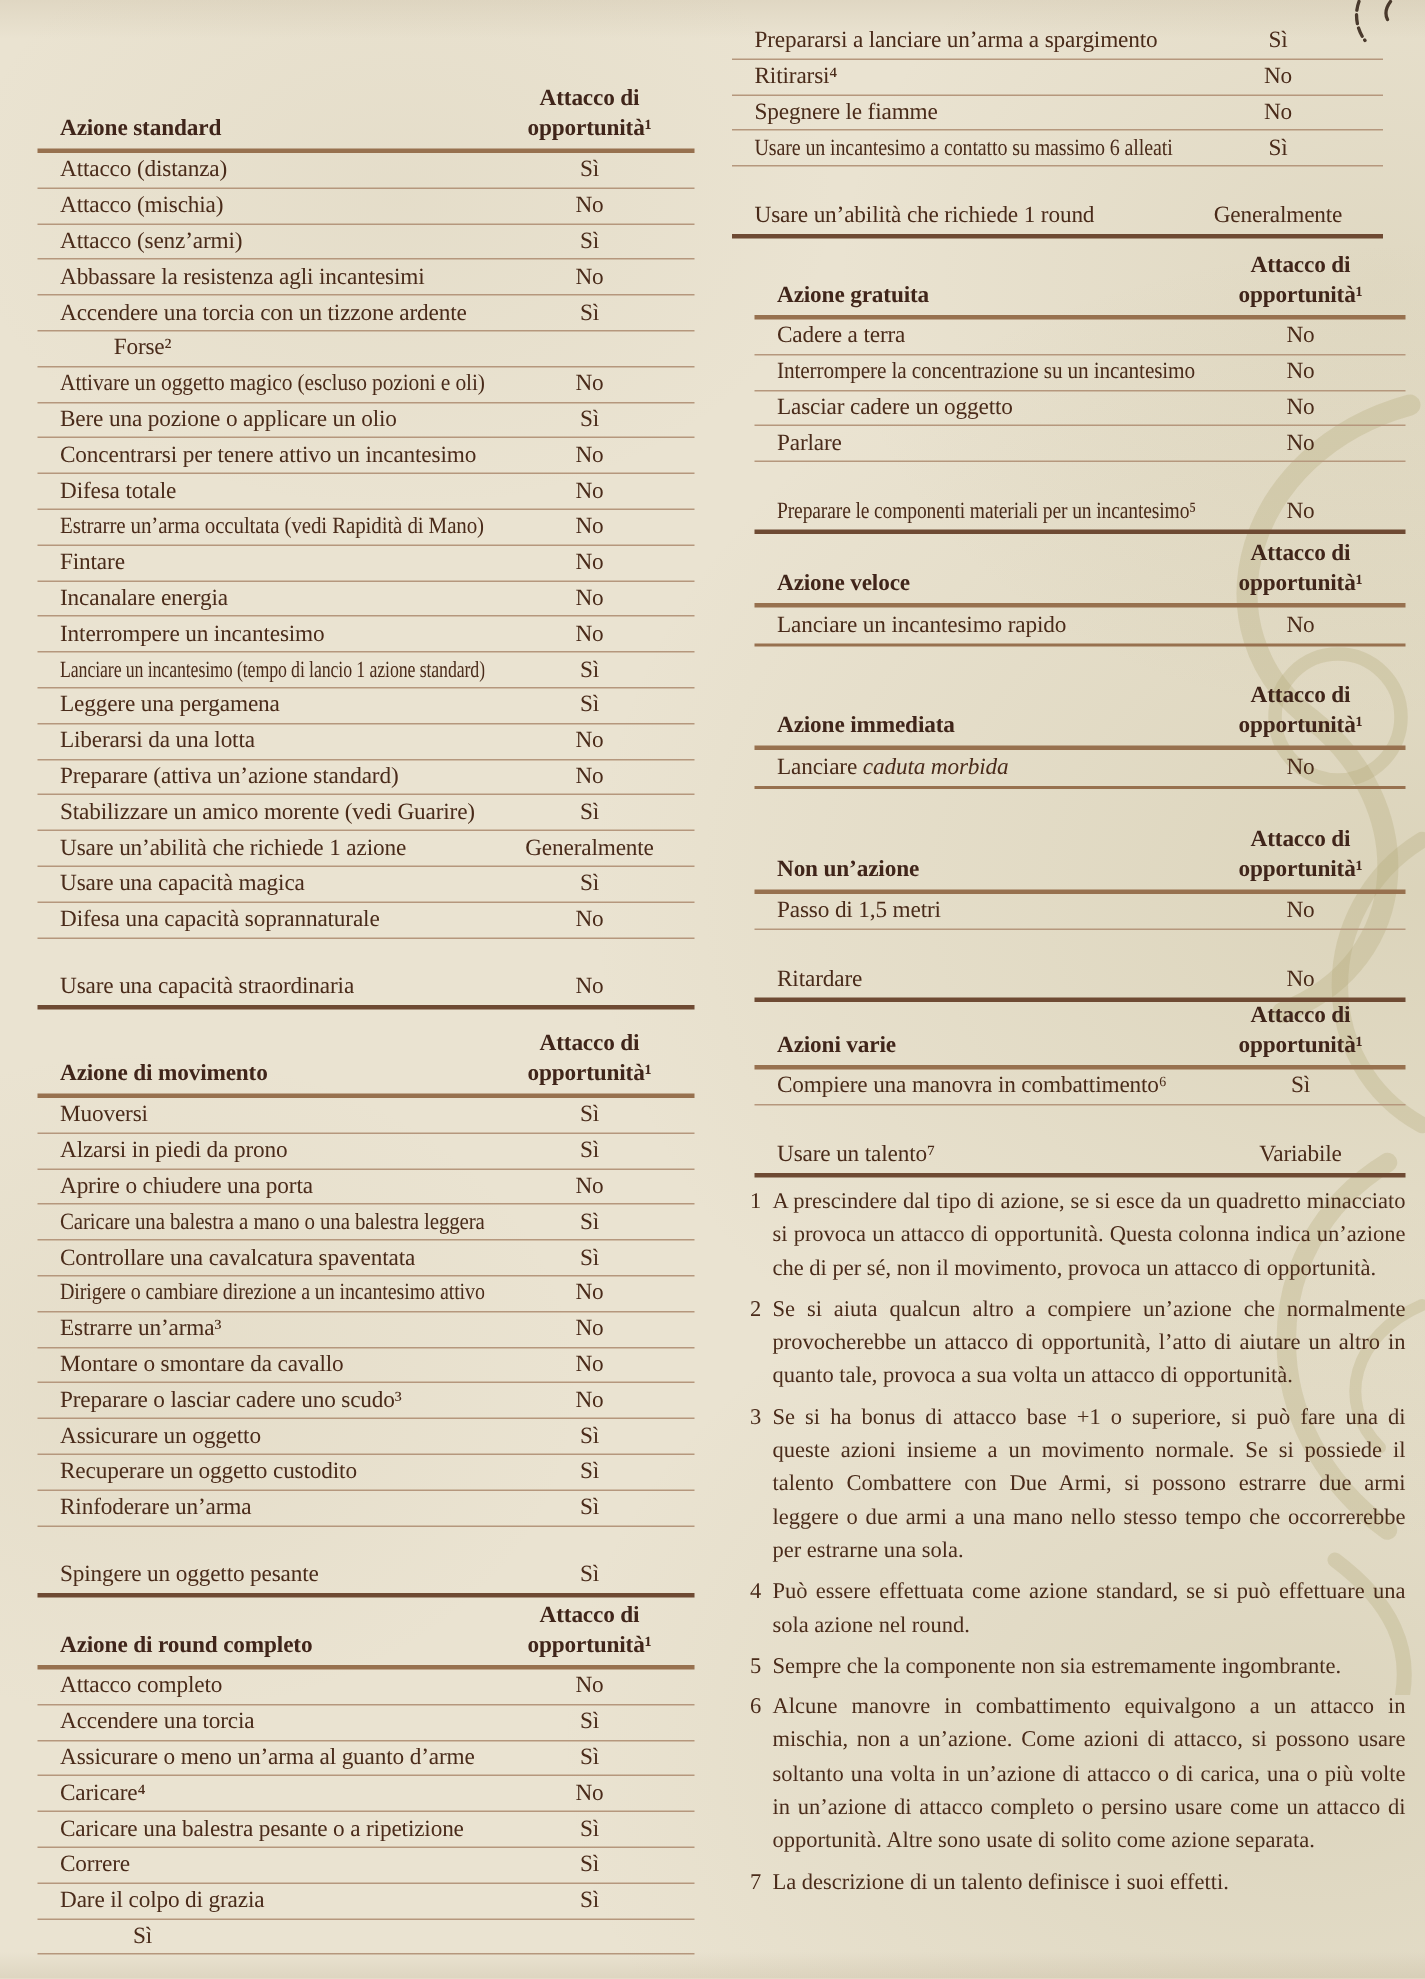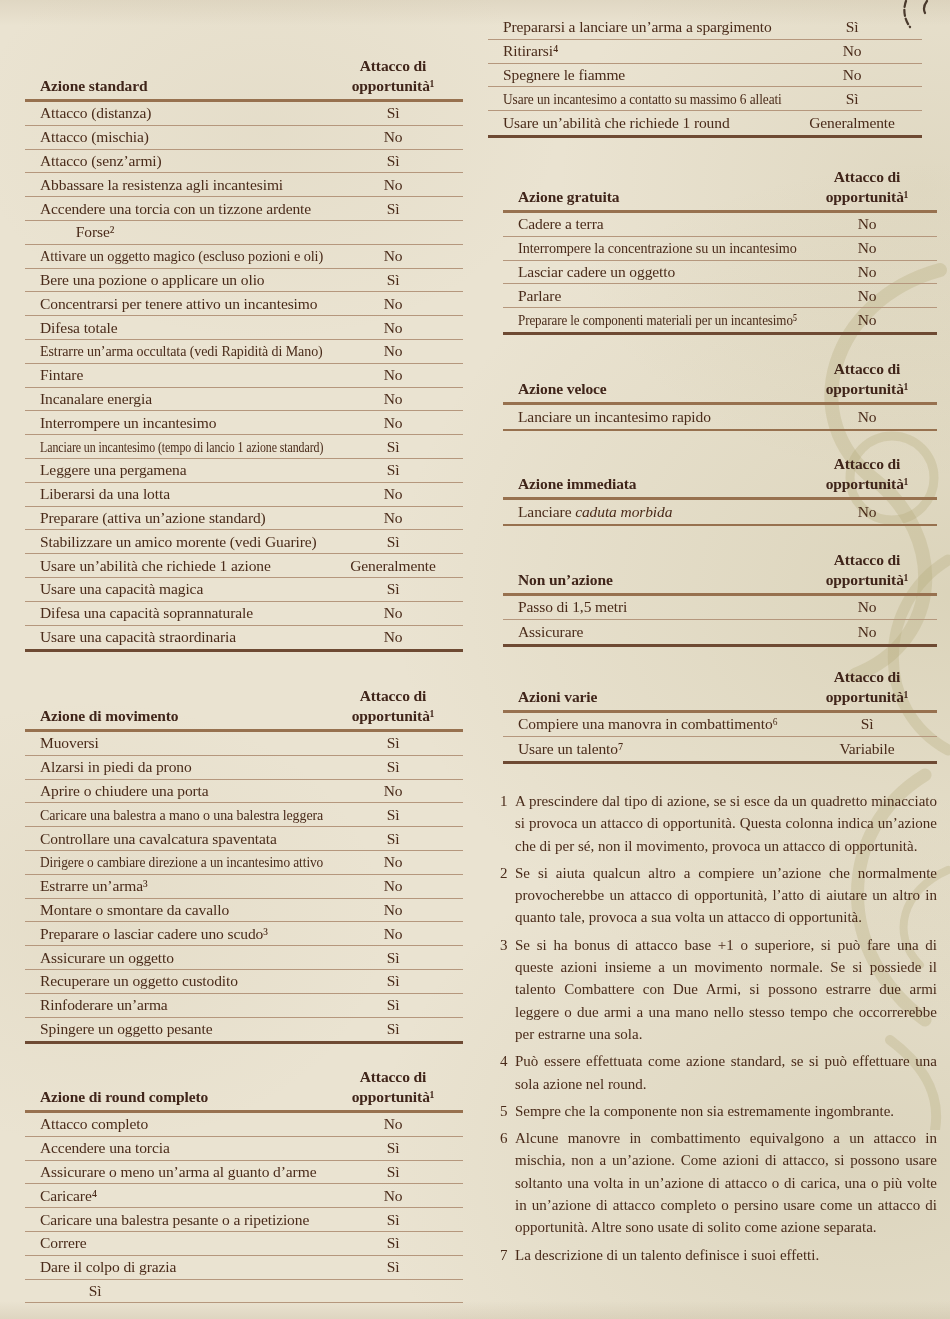--- a/index.html
+++ b/index.html
@@ -30,21 +30,21 @@
   .tbl{position:absolute;font-size:15.5px;letter-spacing:-0.1px;}
   .thead{border-bottom:3.5px solid var(--rule-thick);font-weight:bold;color:var(--heading-text);}
   .hrow1{display:flex;justify-content:flex-end;line-height:19px;}
   .hrow2{display:flex;align-items:baseline;line-height:21px;padding-bottom:3px;}
   .tname{flex:1 1 auto;padding-left:15px;white-space:nowrap;}
   .hcol{flex:0 0 140px;text-align:center;white-space:nowrap;}
   .trow{display:flex;align-items:center;height:23.8px;border-bottom:1px solid var(--rule-thin);}
   .action{flex:1 1 auto;min-width:0;overflow:hidden;padding-left:15px;white-space:nowrap;}
   .atext{display:inline-block;white-space:nowrap;transform-origin:left center;}
   .val{flex:0 0 140px;text-align:center;white-space:nowrap;}
-  .tbl.end-thick .trow:last-child{border-bottom:none;}
+  .tbl.end-thick .trow:last-child{border-bottom:none;margin-top:21px;}
   .tbl.end-thick{border-bottom:3px solid var(--rule-end);}
   .tbl.end-medium .trow:last-child{border-bottom:none;}
   .tbl.end-medium{border-bottom:2px solid var(--rule-thick);}
   
   #t-standard {left:25px; top:56px;  width:438px;}
   #t-movimento{left:25px; top:686px; width:438px;}
   #t-round    {left:25px; top:1067px;width:438px;}
   #t-cont     {left:488px;top:16px;  width:434px;}
   #t-gratuita {left:503px;top:167px; width:434px;}
   #t-veloce   {left:503px;top:359px; width:434px;}
@@ -376,21 +376,21 @@
       <div class="hrow2">
         <span class="tname">Non un’azione</span>
         <span class="hcol">opportunità¹</span>
       </div>
     </div>
     <div class="trow">
       <span class="action"><span class="atext">Passo di 1,5 metri</span></span>
       <span class="val">No</span>
     </div>
     <div class="trow">
-      <span class="action"><span class="atext">Assicurare</span></span>
+      <span class="action"><span class="atext">Ritardare</span></span>
       <span class="val">No</span>
     </div>
   </div>
 <div id="t-varie" class="tbl end-thick">
     <div class="thead">
       <div class="hrow1">
         <span class="hcol">Attacco di</span>
       </div>
       <div class="hrow2">
         <span class="tname">Azioni varie</span>

